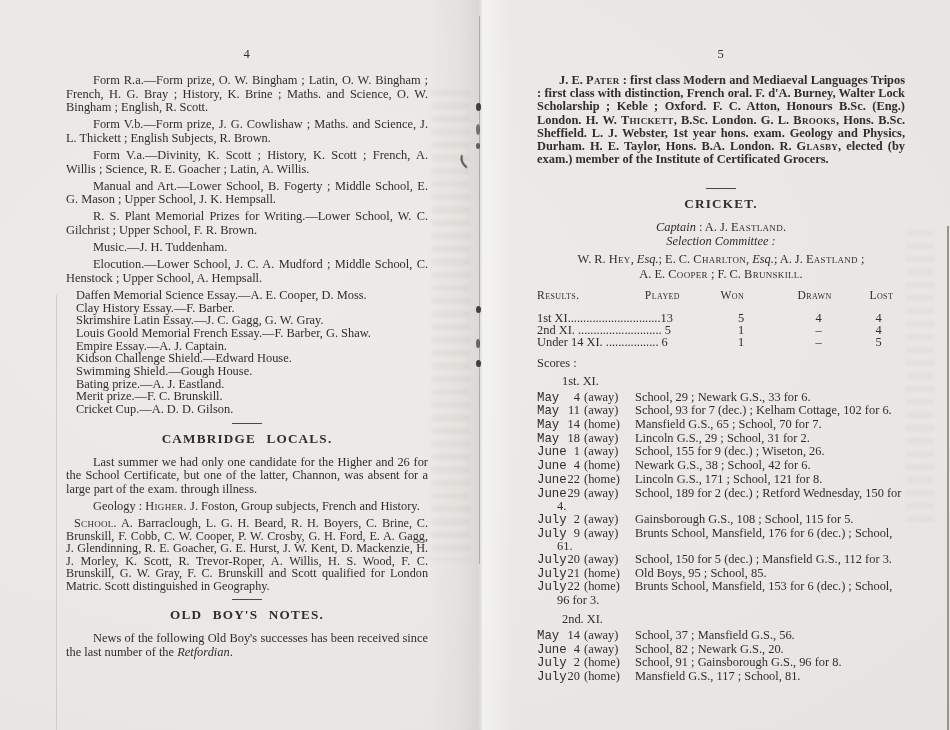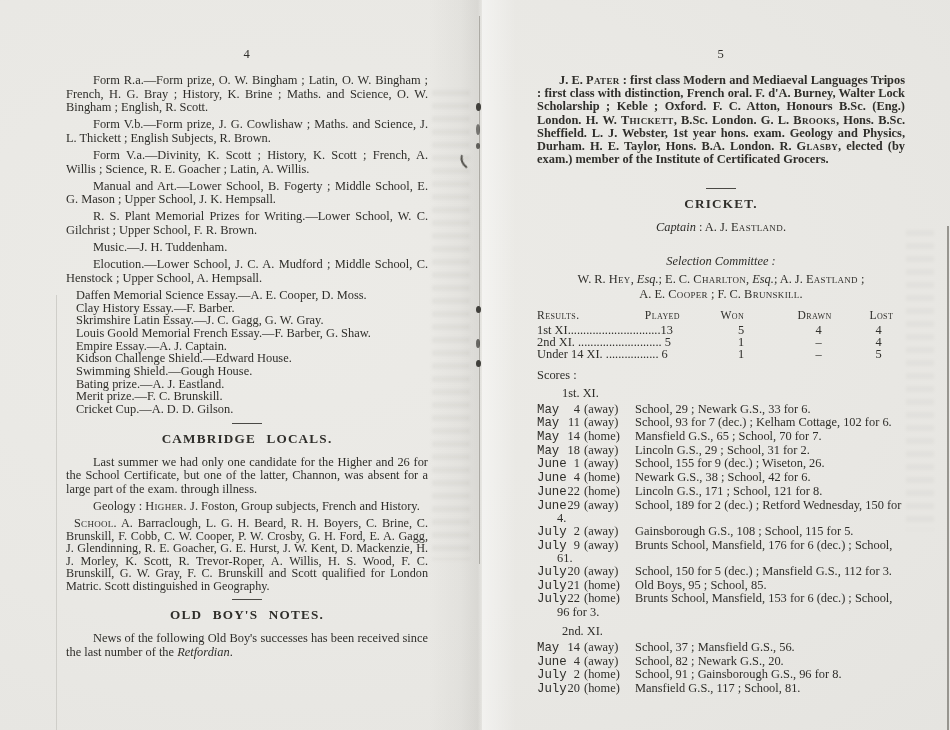--- a/index.html
+++ b/index.html
@@ -25,31 +25,31 @@
   .rule { width:30px; border-top:1.5px solid #4a4945; margin:7px auto; }
   .heading { text-align:center; font-weight:bold; font-size:13.2px; letter-spacing:1.2px; word-spacing:6px; margin-bottom:9px; }
 
   .results-line { font-size:12.4px; line-height:13.6px; text-indent:27px; margin-bottom:3.5px; }
   .school-para  { font-size:12.2px; line-height:12.5px; text-align:justify; text-indent:8px; margin-bottom:5px; }
 
   .sg-sc { font-variant:small-caps; letter-spacing:.3px; }
   .sg-i  { font-style:italic; }
 
   .center-line { text-align:center; font-size:12.4px; line-height:13.5px; margin-bottom:4px; }
-  .captain-line { margin-top:2px; margin-bottom:20px;text-align:center; }
+  .captain-line { margin-top:2px; margin-bottom:0;text-align:center; }
   .committee-heading { margin-bottom:5px; }
   .committee-line { margin-bottom:1px; }
 
   .results-table { margin-top:9px; font-size:12.4px; }
   .rt-row { display:flex; line-height:12.3px; }
   .rt-c1 { width:160px; }
   .rt-c2 { width:88px; text-align:center; }
   .rt-c3 { width:67px; text-align:center; }
   .rt-c4 { width:53px; text-align:center; }
-  .rt-head { margin-bottom:1px;gap:13px; }
+  .rt-head { margin-bottom:9px;gap:13px; }
   .rt-head .rt-c1 { display:flex; justify-content:space-between; }
   .rt-head [data-name$="header"] , .rt-head span { font-variant:small-caps; font-size:11.6px; letter-spacing:.4px; }
 
   .scores-label { font-size:12.4px; margin:7px 0 3px; }
   .xi-label { font-size:12.4px; margin:2px 0 2px 25px; }
   .score-line { font-size:12.4px; line-height:12.7px; padding-left:20px; text-indent:-20px; }
   .score-line span { text-indent:0; }
   .score-line .m { display:inline-block; width:30px;font-family:Liberation Mono, monospace; }
   .score-line .d { display:inline-block; width:13px; text-align:right; }
   .score-line .v { display:inline-block; width:47px; margin-left:4px; }

